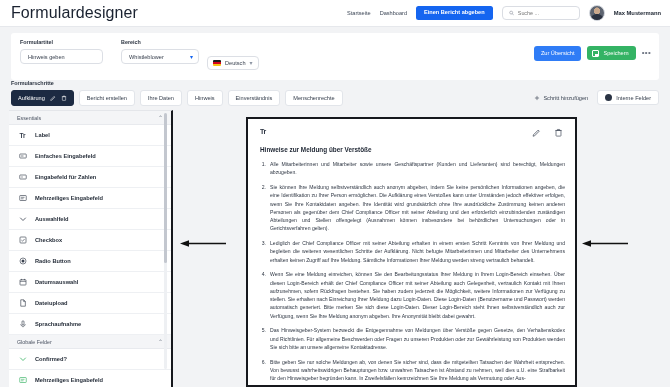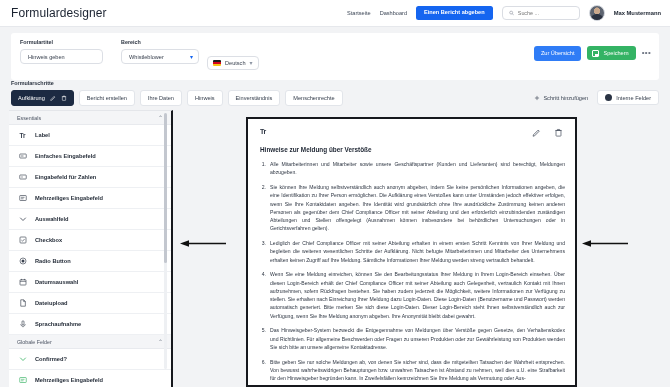--- a/index.html
+++ b/index.html
@@ -12,21 +12,21 @@
   }
   .app { position: relative; width: 670px; height: 387px; }
 
   
   .topbar {
     height: 27px; background: #ffffff;
     display: flex; align-items: center;
     padding: 0 9px 0 11px;
     border-bottom: 1px solid #e6e8ec;
   }
-  .brand { font-size: 12px; font-weight: 400; color: #1a2230; letter-spacing: .1px; }
+  .brand { font-size: 16px; font-weight: 400; color: #1a2230; letter-spacing: .1px; }
   .topnav { margin-left: auto; display: flex; align-items: center; gap: 9px; }
   .navlink { font-size: 5.6px; color: #3c4656; text-decoration: none; white-space: nowrap; }
   .cta-report {
     background: #1565f0; color: #fff; font-size: 5.6px; font-weight: 700;
     border: none; border-radius: 2.5px; padding: 4.5px 8px; white-space: nowrap;
     cursor: pointer; line-height: 1;
   }
   .search-wrap {
     display: flex; align-items: center; gap: 4px;
     border: 1px solid #dadde3; border-radius: 4px;

